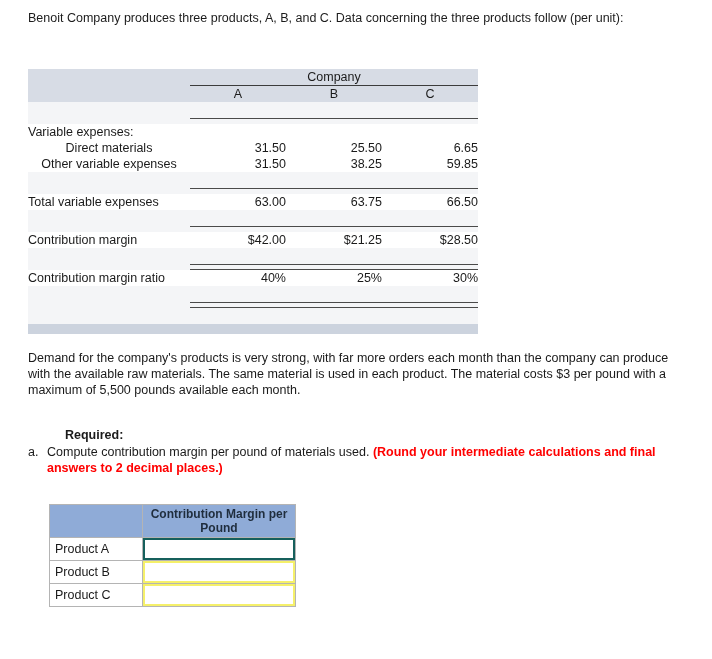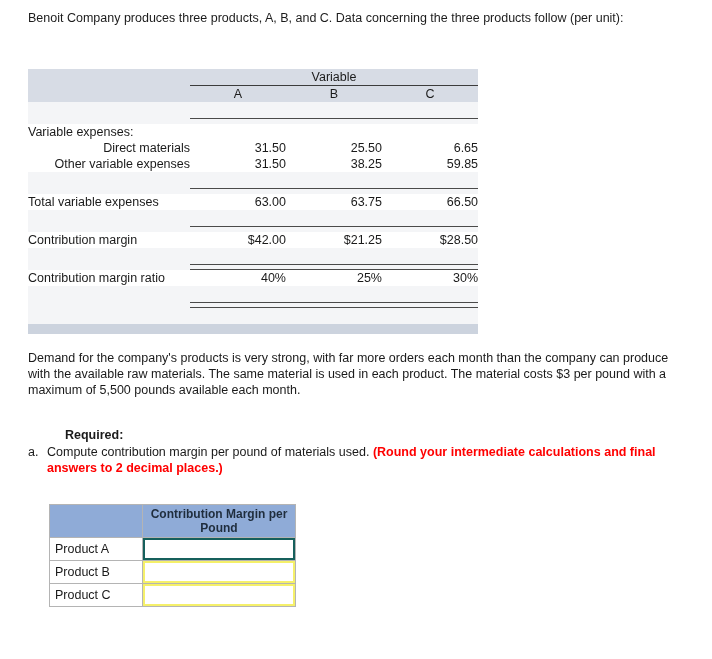--- a/index.html
+++ b/index.html
@@ -48,21 +48,21 @@
     white-space: nowrap;
   }
   .col-label { width: 162px; }
   .col-num   { width: 96px;  }
 
   .band-head { background: #d7dce5; }
   .row-white { background: #ffffff; }
   .row-tint  { background: #f4f5f7; }
 
   .lbl      { padding-left: 6px; text-align: left; }
-  .lbl-ind  { padding-left: 20px; text-align: right; margin-left: 24px; }
+  .lbl-ind  { padding-left: 20px; text-align: center; margin-left: 24px; }
 
   .num {
     text-align: right;
     padding-right: 26px;
   }
 
   
   .money {
     position: relative;
     text-align: right;
@@ -208,21 +208,21 @@
     <colgroup>
       <col class="col-label">
         <col class="col-num">
         <col class="col-num">
         <col class="col-num">
     </colgroup>
     <tbody>
 
       <tr class="band-head">
         <td class="lbl"></td>
-        <td class="hdr-product" colspan="3">Variable</td>
+        <td class="hdr-product" colspan="3">Company</td>
       </tr>
 
       <tr class="band-head">
         <td class="lbl"></td>
         <td class="hdr-letter">A</td>
         <td class="hdr-letter">B</td>
         <td class="hdr-letter">C</td>
       </tr>
 
       <tr class="row-tint spacer-row">

